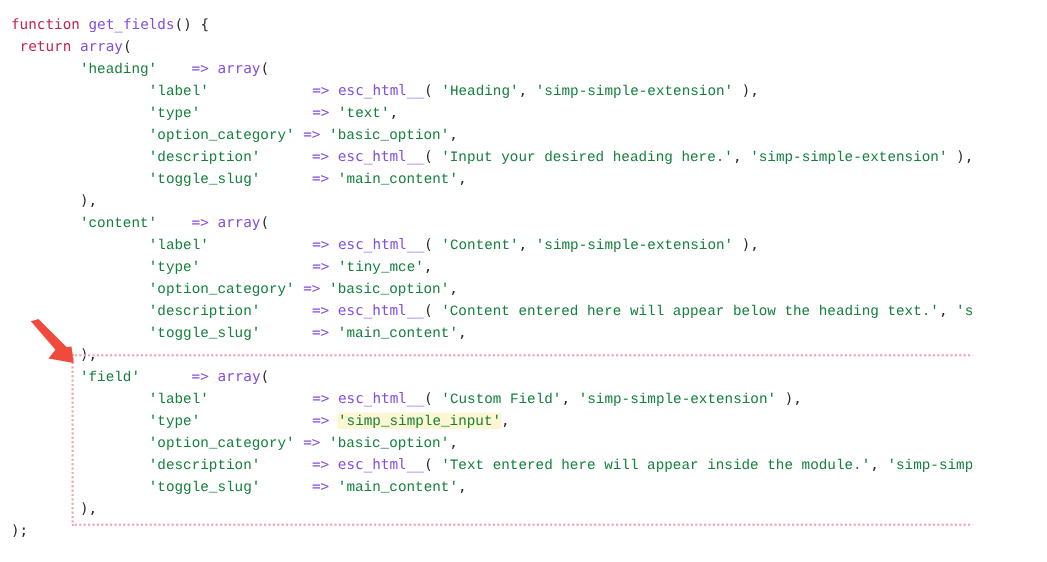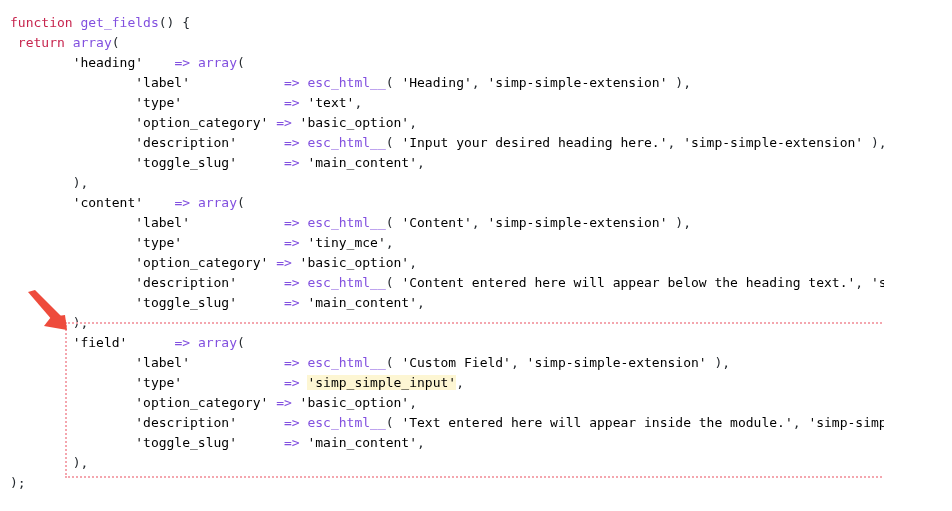--- a/index.html
+++ b/index.html
@@ -31,21 +31,21 @@
   .line {
     height: 20px;
     padding-left: 10px;
     white-space: pre;
     position: relative;
   }
   
   .kw   { color: #c7254e; }
   .fn   { color: #8250df; }
   .punc { color: #24292e; }
-  .str  { color: #000000; }
+  .str  { color: #15803d; font-family: Liberation Mono, monospace; }
   .arrow{ color: #8250df; }
   .hl   { background: #fdf6d3; margin-top: 26px; }
 
   
   #highlight-box {
     position: absolute;
     left: 65px;
     top: 322px;
     width: 872px;
     height: 156px;

